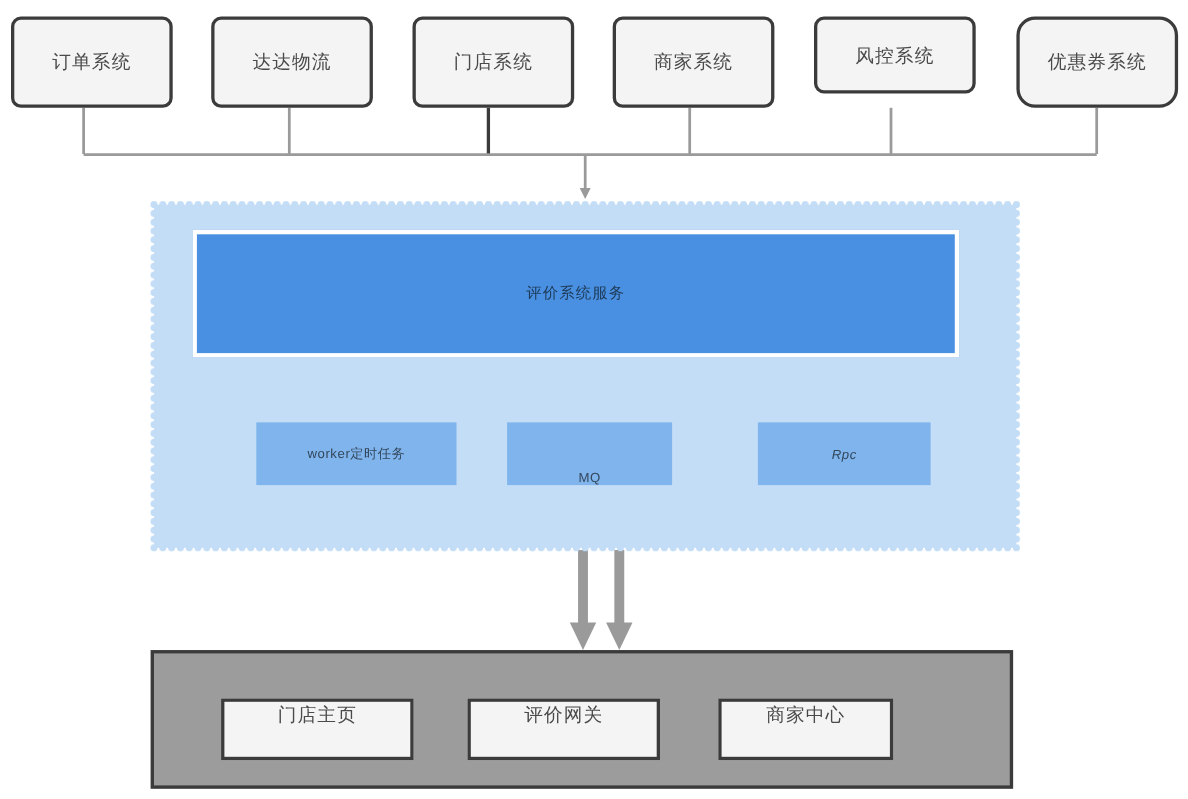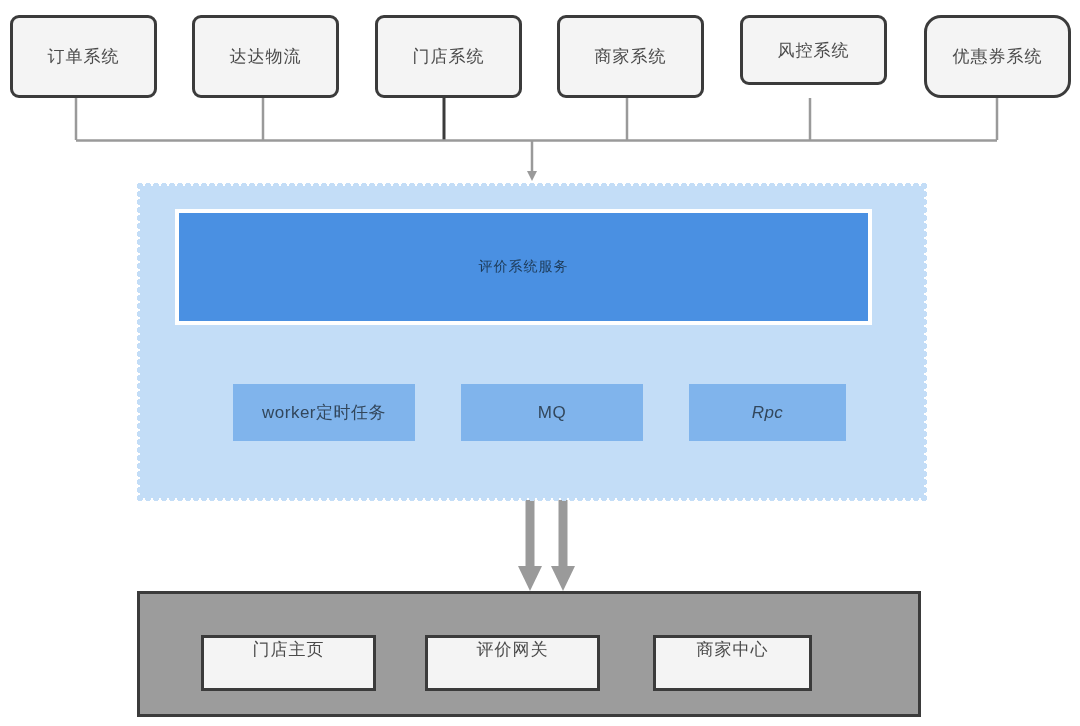--- a/index.html
+++ b/index.html
@@ -90,21 +90,21 @@
   }
 
   .sub-box {
     position: absolute;
     box-sizing: border-box;
     background: #80b4ec;
     display: flex;
     align-items: center;
     justify-content: center;
     color: #32475c;
-    font-size: 17px;
+    font-size: 12px;
     letter-spacing: 0.5px;
     white-space: nowrap;
   }
 
   
   .gray-container {
     position: absolute;
     left: 137px;
     top: 591px;
     width: 784px;
@@ -191,21 +191,21 @@
   <div class="blue-container"></div>
   <div class="blue-container-fill"></div>
 
   <div class="service-box">
     <span>评价系统服务</span>
   </div>
 
   <div class="sub-box" style="left:233px; top:384px; width:182px; height:57px;">
     <span>worker定时任务</span>
   </div>
-  <div class="sub-box" style="left:461px; top:384px; width:182px; height:57px;">
+  <div class="sub-box" style="left:461px; top:384px; width:150px; height:57px;align-items:flex-end;">
     <span>MQ</span>
   </div>
   <div class="sub-box" style="left:689px; top:384px; width:157px; height:57px;font-style:italic;">
     <span>Rpc</span>
   </div>
 
   <div class="gray-container">
     <div class="gray-box" style="left:61px; top:41px; width:175px; height:56px;">
       <span>门店主页</span>
     </div>

